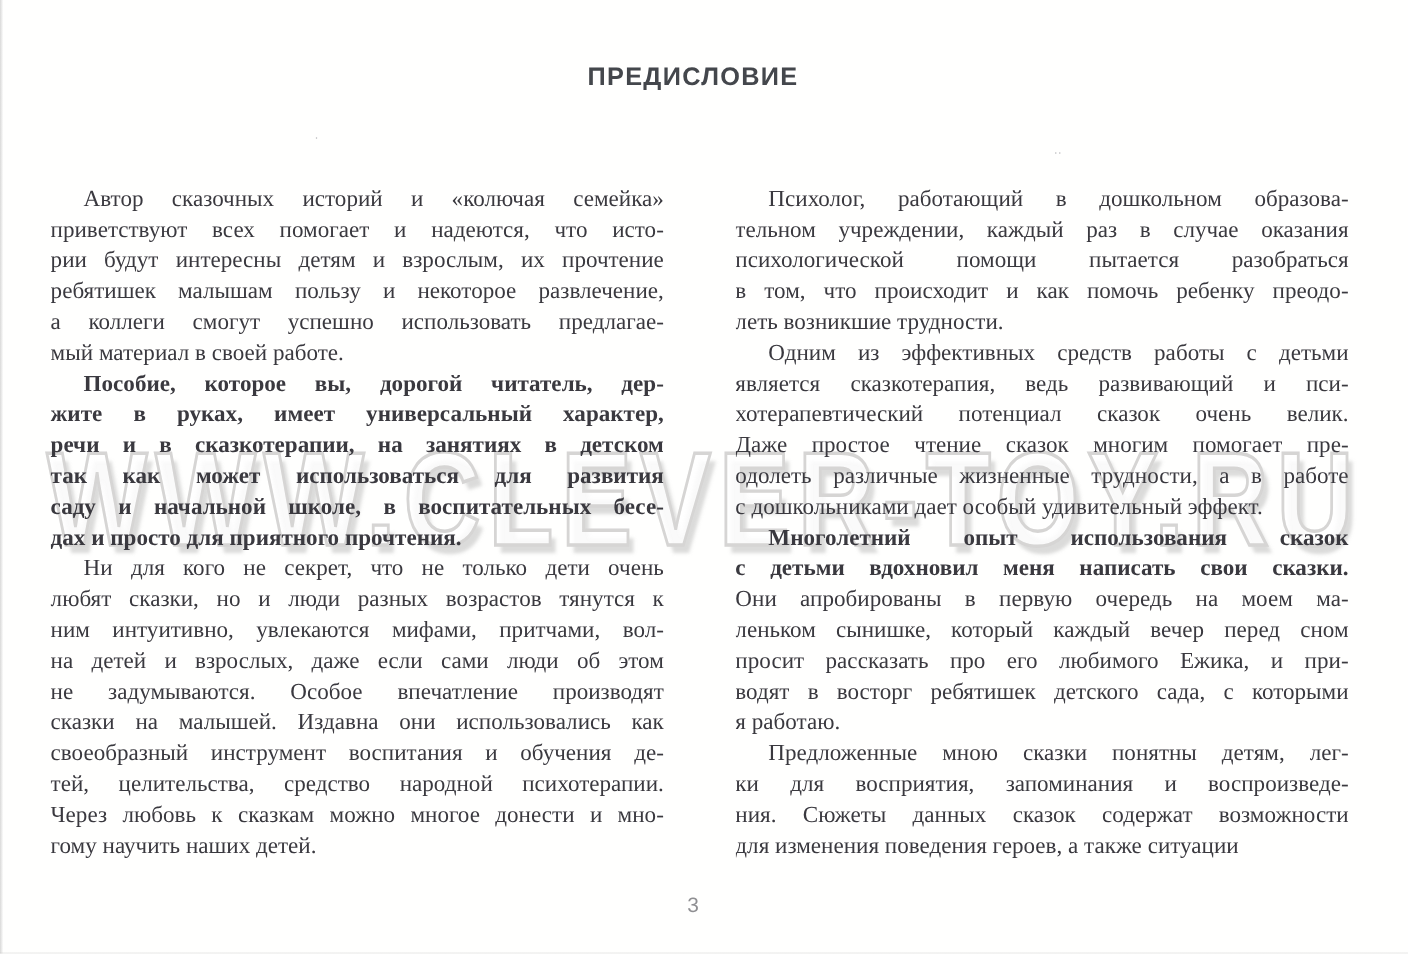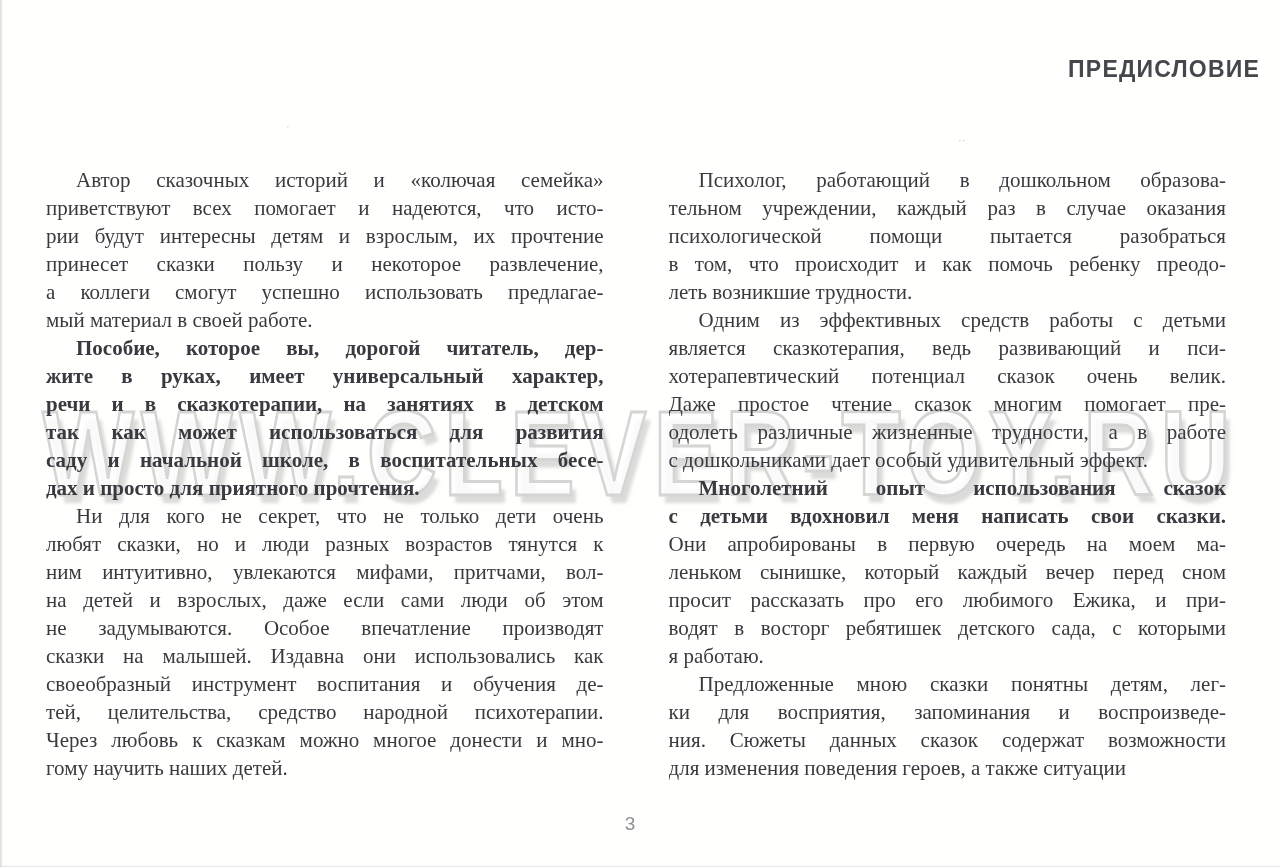--- a/index.html
+++ b/index.html
@@ -14,21 +14,21 @@
   body {
     background: var(--paper);
     font-family: "Liberation Serif", serif;
     color: var(--ink);
     position: relative;
   }
 
   .page-title {
     position: absolute;
     top: 56px; left: 0; right: 20px;
-    text-align: right;
+    text-align: center;
     font-family: "Liberation Sans", sans-serif;
     font-weight: 700;
     font-size: 23px;
     letter-spacing: 1.2px;
     color: var(--title-color);
   }
 
   .columns {
     position: absolute;
     top: 166px; left: 46px; right: 54px;
@@ -105,21 +105,21 @@
 <h1 class="page-title">ПРЕДИСЛОВИЕ</h1>
 
 <div class="watermark">WWW.CLEVER-TOY.RU</div>
 
 <div class="columns">
   <div class="column">
       <div class="para">
         <div class="line indent">Автор сказочных историй и «колючая семейка»</div>
         <div class="line">приветствуют всех помогает и надеются, что исто-</div>
         <div class="line">рии будут интересны детям и взрослым, их прочтение</div>
-        <div class="line">принесет сказки пользу и некоторое развлечение,</div>
+        <div class="line">ребятишек малышам пользу и некоторое развлечение,</div>
         <div class="line">а коллеги смогут успешно использовать предлагае-</div>
         <div class="line last">мый материал в своей работе.</div>
       </div>
       <div class="para bold-italic">
         <div class="line indent">Пособие, которое вы, дорогой читатель, дер-</div>
         <div class="line">жите в руках, имеет универсальный характер,</div>
         <div class="line">речи и в сказкотерапии, на занятиях в детском</div>
         <div class="line">так как может использоваться для развития</div>
         <div class="line">саду и начальной школе, в воспитательных бесе-</div>
         <div class="line last">дах и просто для приятного прочтения.</div>

